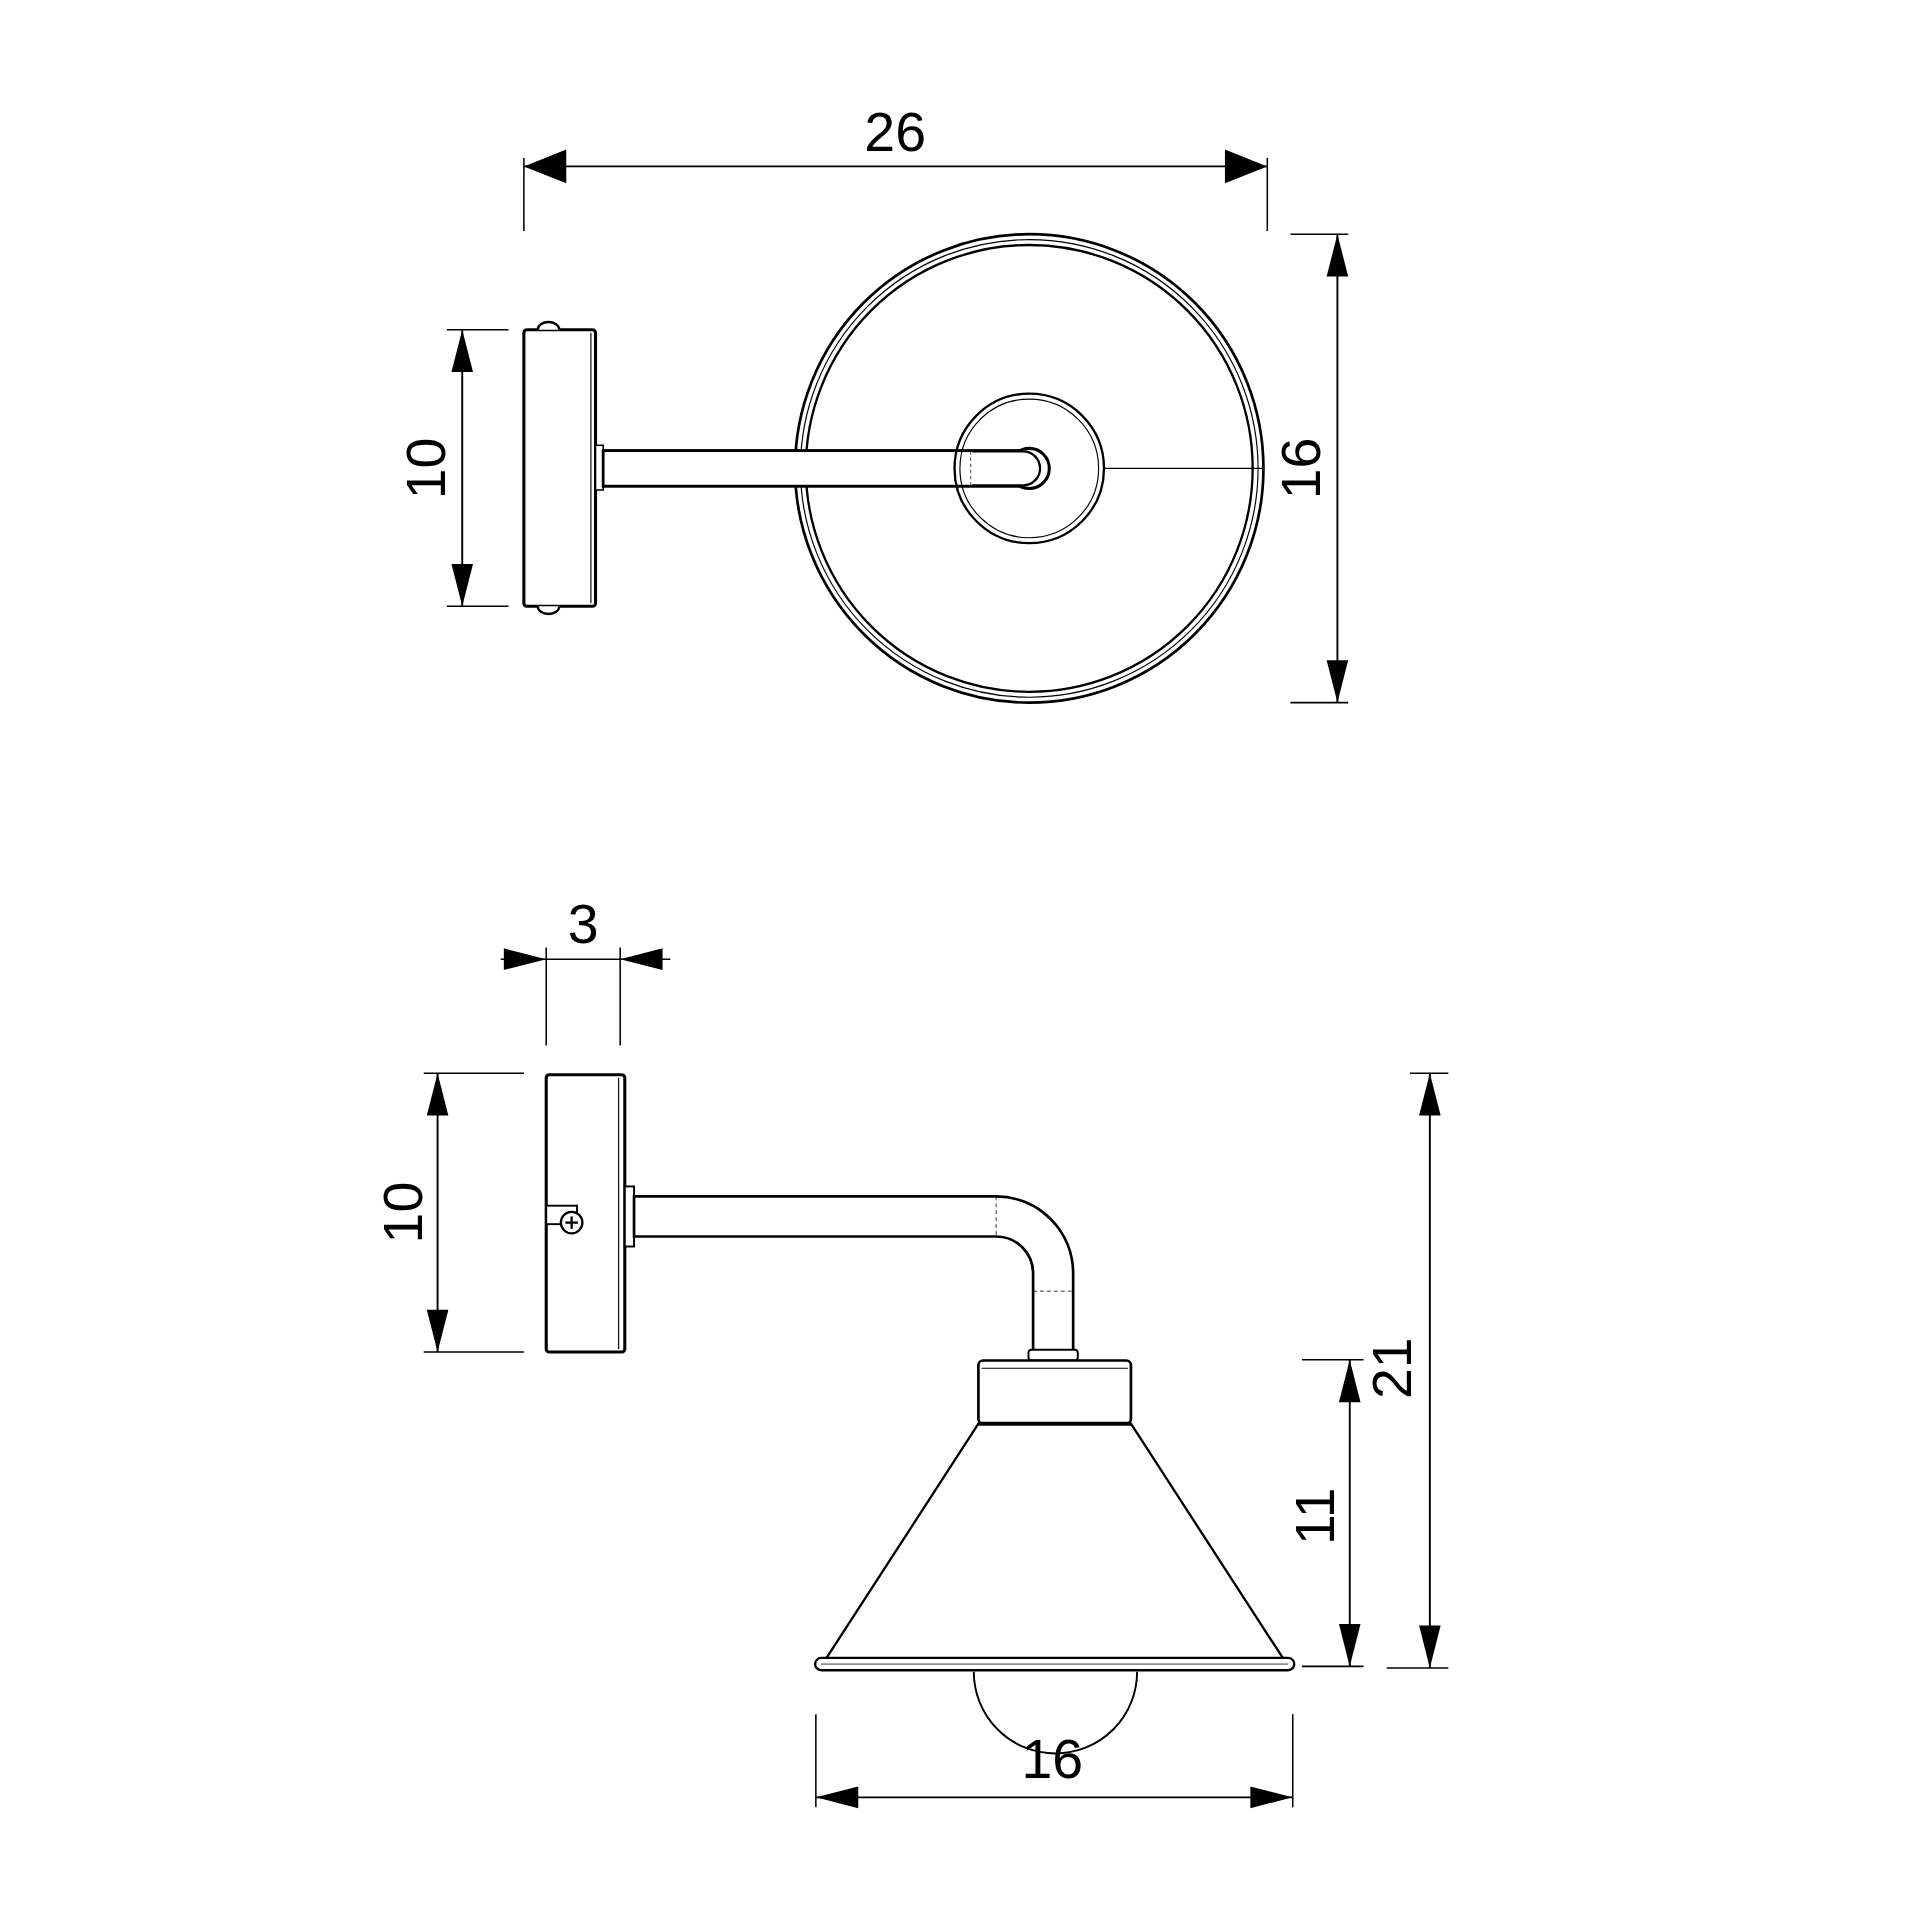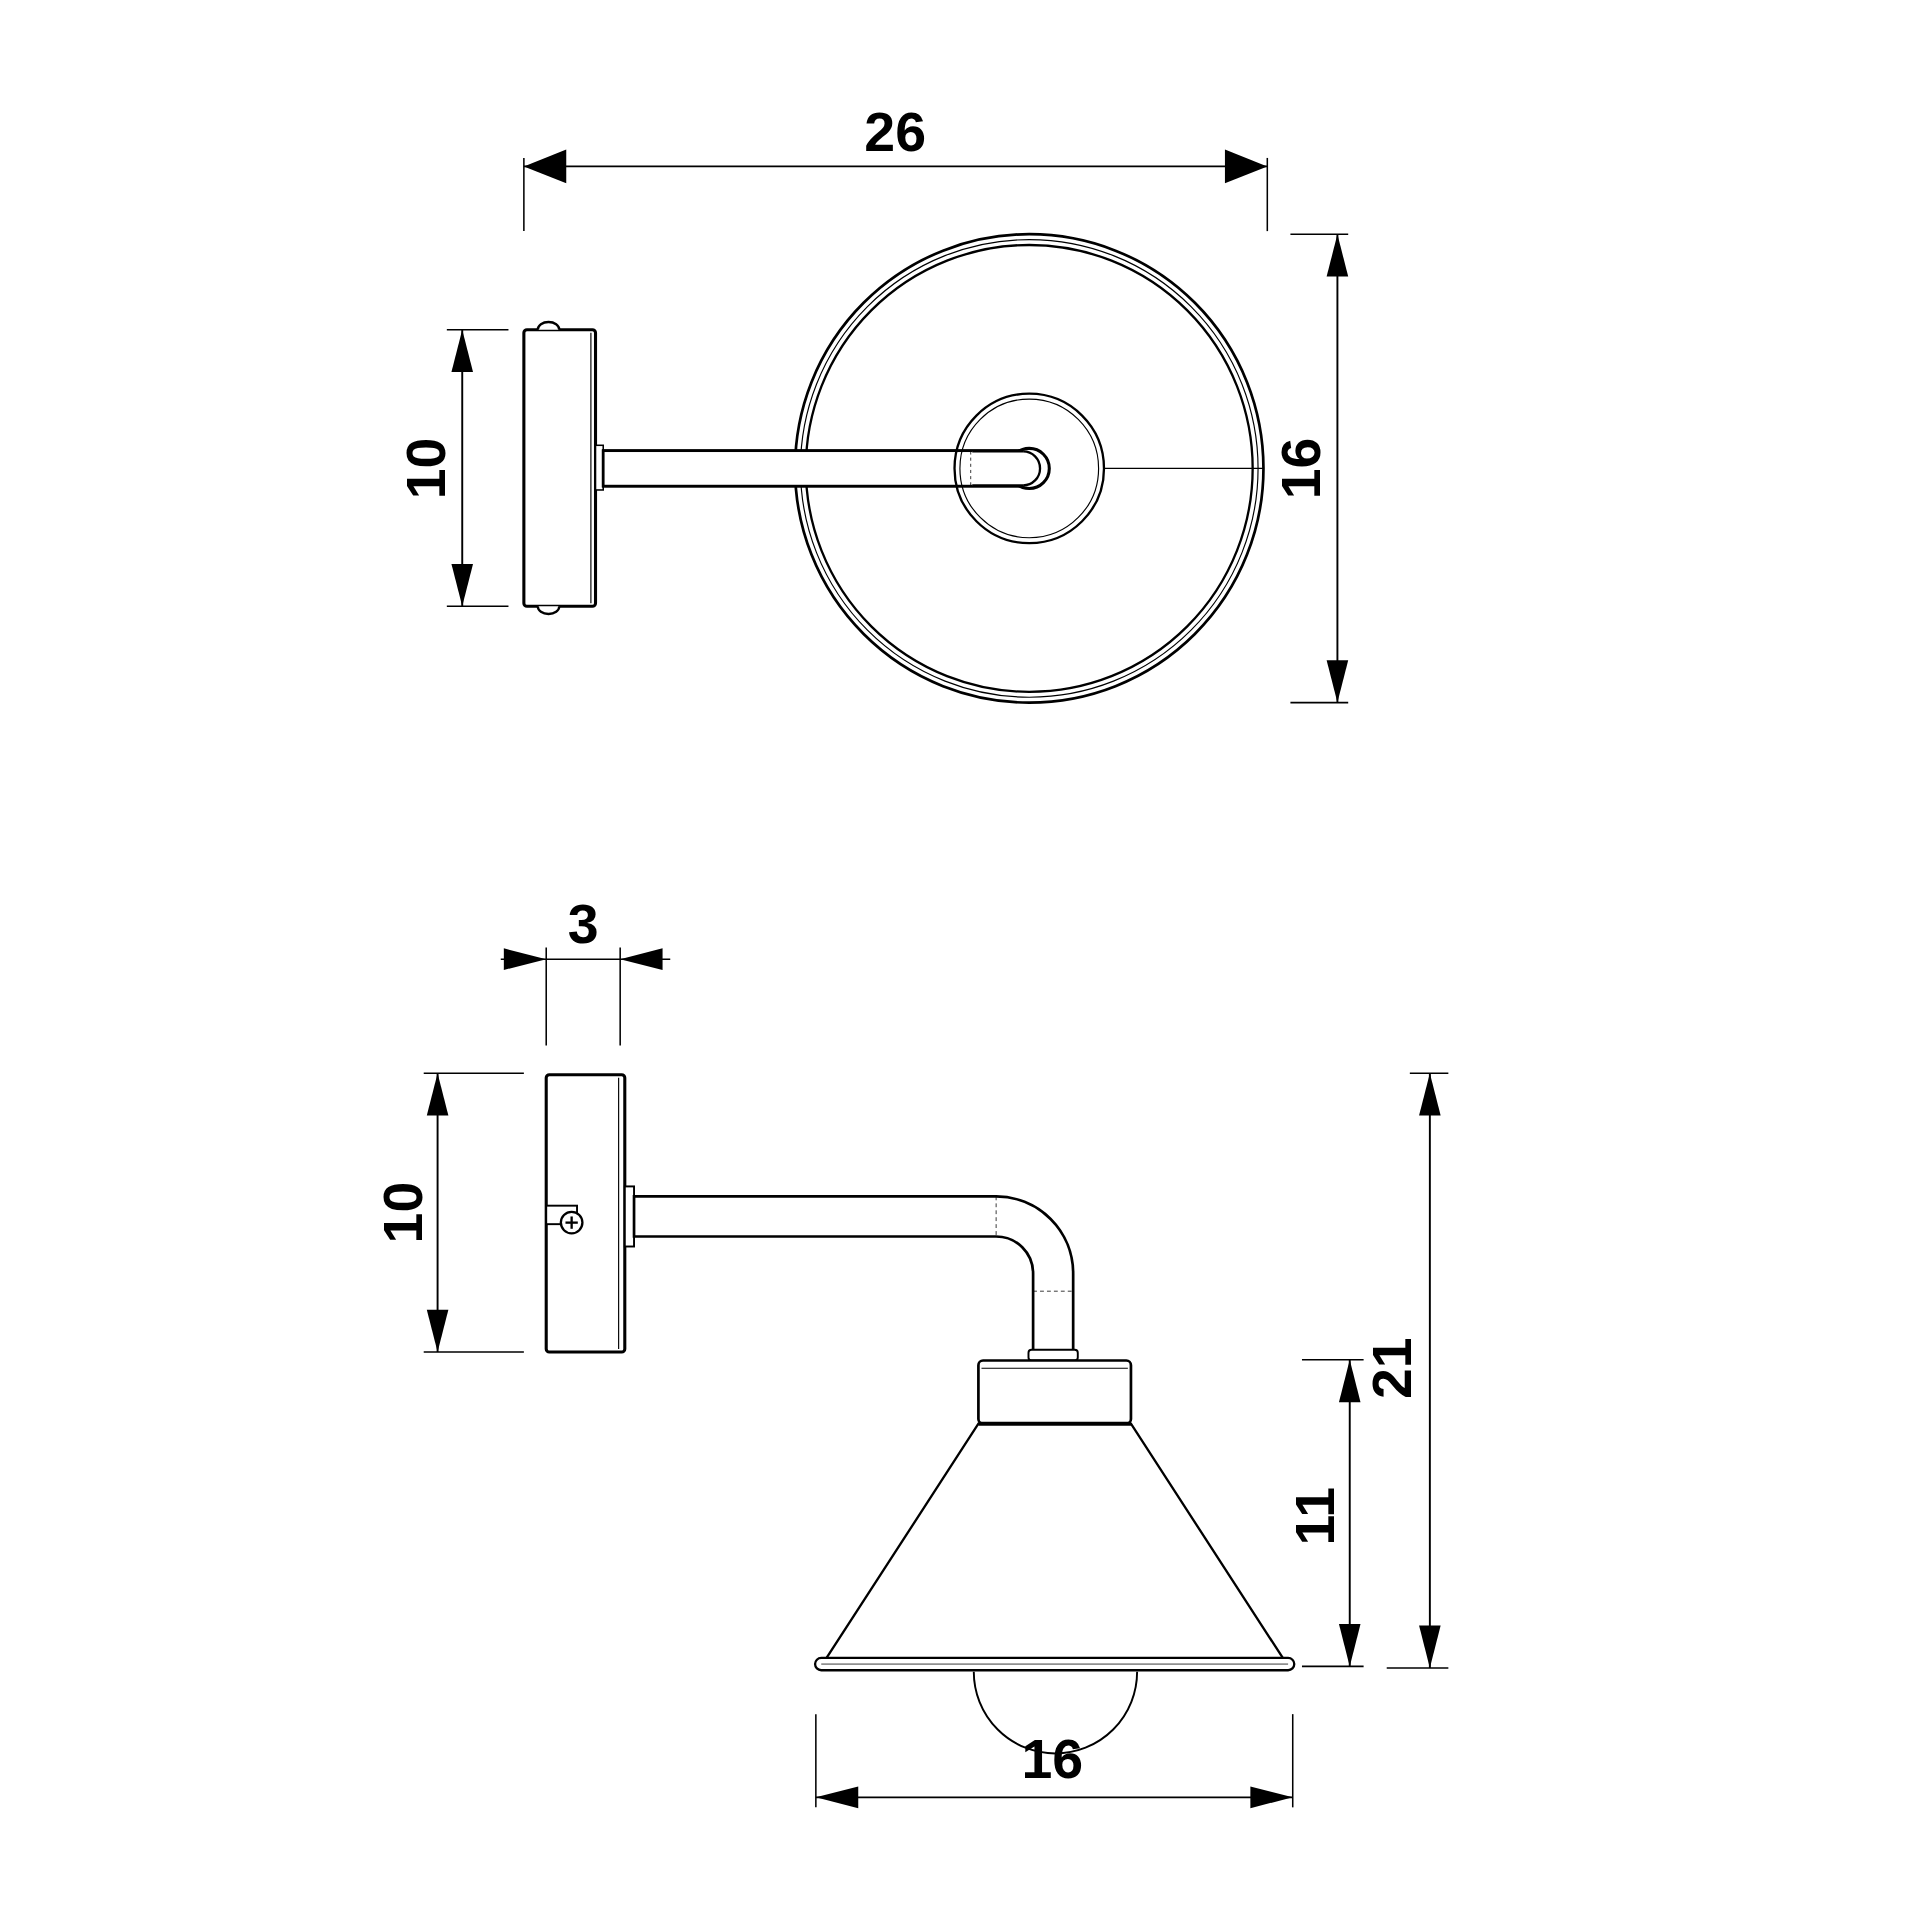--- a/index.html
+++ b/index.html
@@ -1,17 +1,17 @@
 <!DOCTYPE html>
 <html style="font-size:12.3px"><head>
 <meta charset="utf-8">
 <style>
   html, body { margin: 0; padding: 0; background: #ffffff; }
   body { width: 1926px; height: 1926px; overflow: hidden; }
-  #canvas { position: absolute; left: 0; top: 0; width: 1926px; height: 1926px; font-weight: bold; }
+  #canvas { position: absolute; left: 0; top: 0; width: 1926px; height: 1926px; }
   svg text { font-family: "Liberation Sans", "DejaVu Sans", sans-serif; fill: #000; }
   .dimtxt { font-size: 72px; }
 </style>
 </head>
 <body>
 
 <div id="canvas">
 <svg width="1926" height="1926" viewBox="0 0 2500 2500" xmlns="http://www.w3.org/2000/svg">
   <defs>
     <marker id="arrow" viewBox="0 0 10 10" refX="10" refY="5" markerWidth="14" markerHeight="14" markerUnits="userSpaceOnUse" orient="auto-start-reverse">

